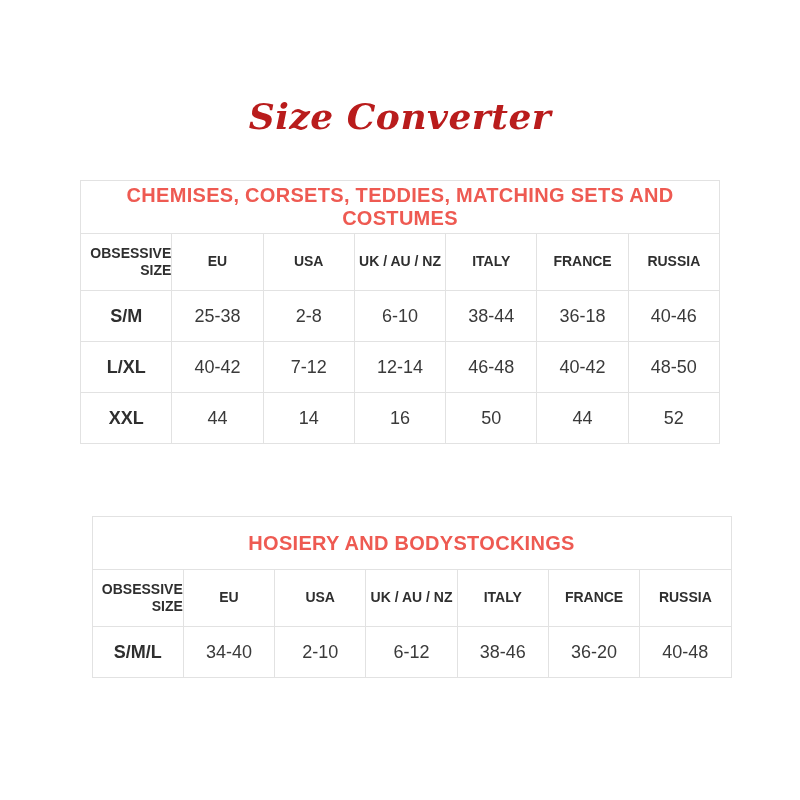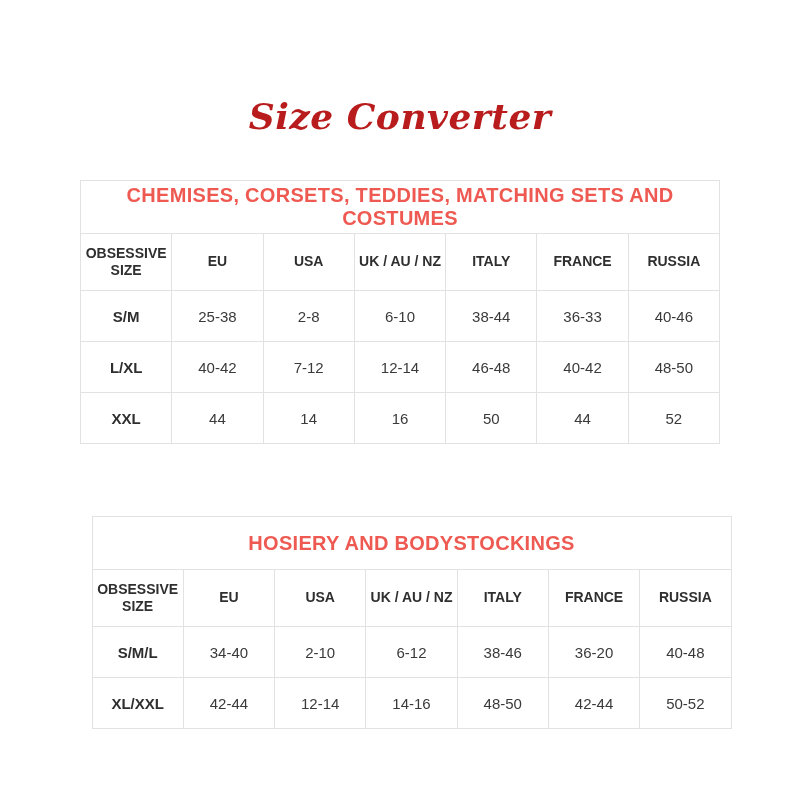--- a/index.html
+++ b/index.html
@@ -38,21 +38,21 @@
   table {
     width: 100%;
     border-collapse: collapse;
     table-layout: fixed;
   }
   table td, table th {
     border: 1px solid #e2e2e2;
     text-align: center;
     vertical-align: middle;
     color: #3a3a3a;
-    font-size: 15px;
+    font-size: 18px;
     font-weight: normal;
     padding: 0;
   }
   .caption-cell {
     height: 52px;
     color: #ee5a52;
     font-weight: bold;
     font-size: 20px;
     letter-spacing: 0.3px;
   }
@@ -63,21 +63,21 @@
     line-height: 1.25;
     color: #2f2f2f;
   }
   .body-row td {
     height: 50px;
   }
   .body-row td.rowlabel {
     font-weight: bold;
     color: #2f2f2f;
   }
-  .col-first { width: 104px; }
+  .col-first { width: 104px; text-align: right; }
   .col-rest { width: 89px; }
 </style>
 </head>
 <body>
 
 <div class="page">
 
   <div class="title">Size Converter</div>
 
   <div class="table-wrap first">
@@ -94,21 +94,21 @@
           <td class="col-rest">ITALY</td>
           <td class="col-rest">FRANCE</td>
           <td class="col-rest">RUSSIA</td>
         </tr>
         <tr class="body-row">
           <td class="rowlabel">S/M</td>
           <td>25-38</td>
           <td>2-8</td>
           <td>6-10</td>
           <td>38-44</td>
-          <td>36-33</td>
+          <td>36-18</td>
           <td>40-46</td>
         </tr>
         <tr class="body-row">
           <td class="rowlabel">L/XL</td>
           <td>40-42</td>
           <td>7-12</td>
           <td>12-14</td>
           <td>46-48</td>
           <td>40-42</td>
           <td>48-50</td>
@@ -143,26 +143,17 @@
         </tr>
         <tr class="body-row">
           <td class="rowlabel">S/M/L</td>
           <td>34-40</td>
           <td>2-10</td>
           <td>6-12</td>
           <td>38-46</td>
           <td>36-20</td>
           <td>40-48</td>
         </tr>
-        <tr class="body-row">
-          <td class="rowlabel">XL/XXL</td>
-          <td>42-44</td>
-          <td>12-14</td>
-          <td>14-16</td>
-          <td>48-50</td>
-          <td>42-44</td>
-          <td>50-52</td>
-        </tr>
       </tbody>
     </table>
   </div>
 
 </div>
 
 </body></html>

